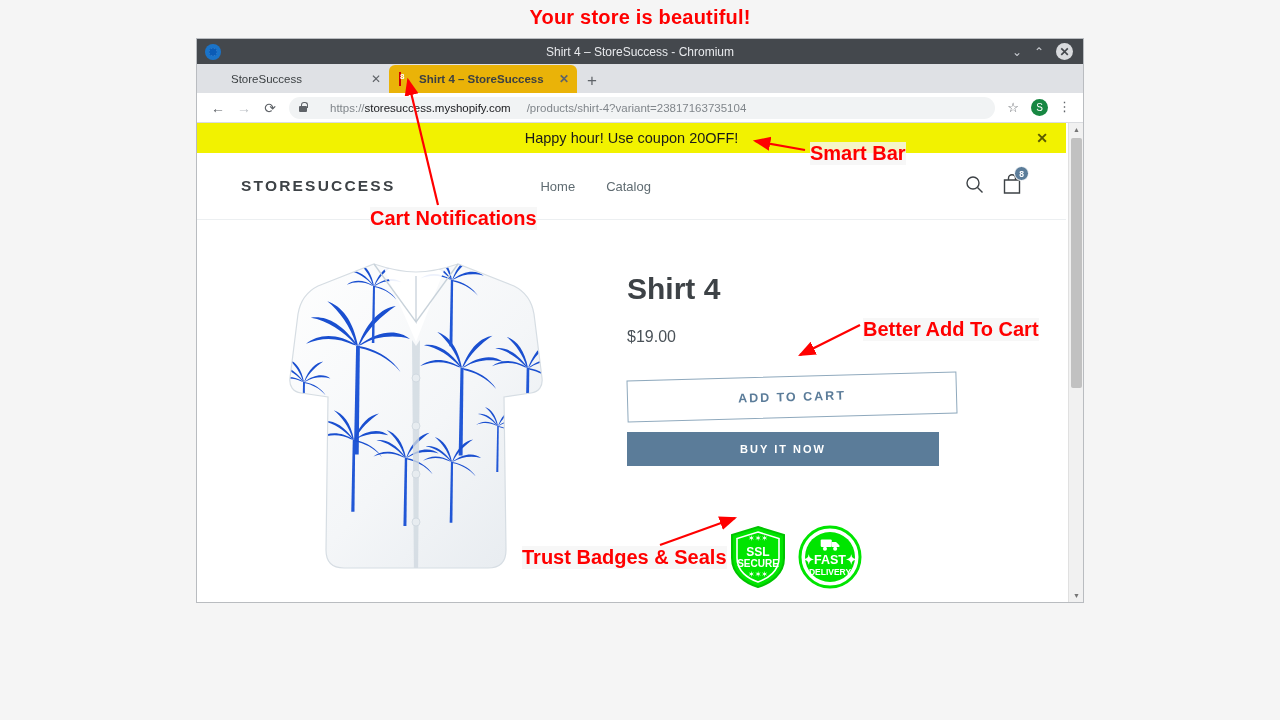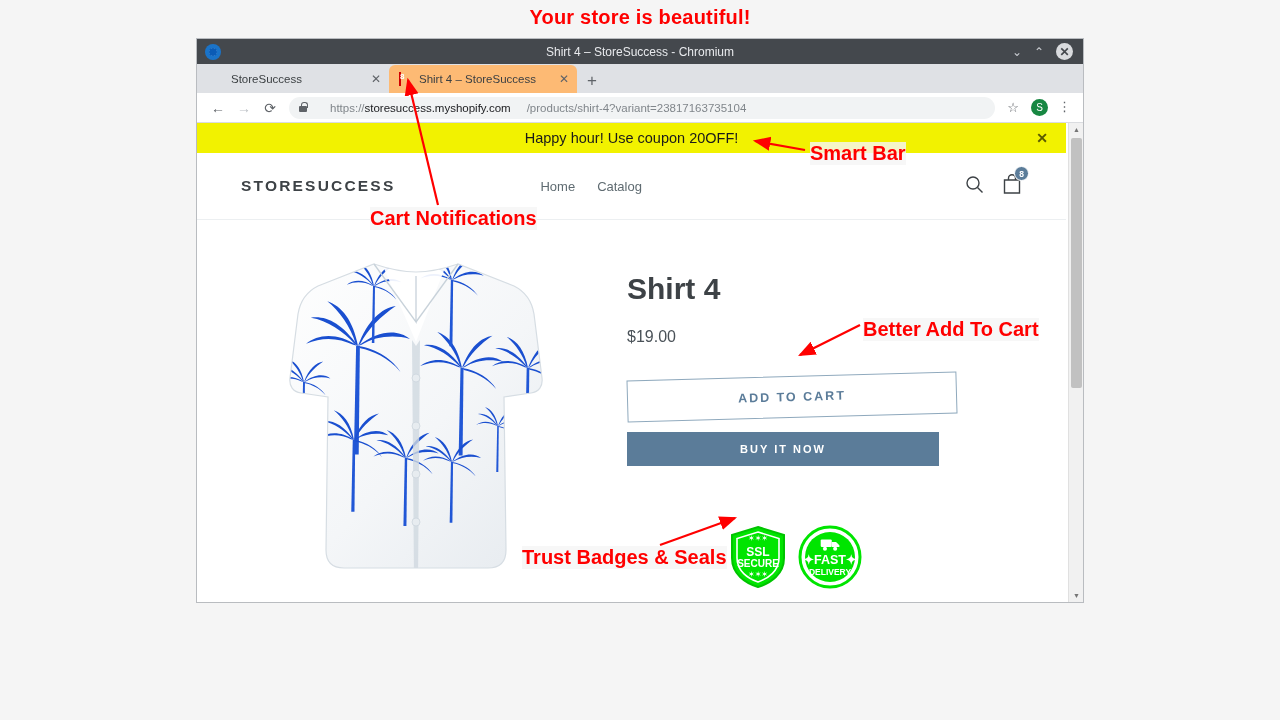--- a/index.html
+++ b/index.html
@@ -75,21 +75,21 @@
   }
   .tab {
     height: 28px; width: 188px;
     display: flex; align-items: center; gap: 7px;
     padding: 0 8px 0 10px;
     font-size: 11.5px; color: #3c4043;
     border-top-left-radius: 6px; border-top-right-radius: 6px;
     position: relative;
   }
   .tab.inactive { background: #dfe1e5; }
-  .tab.active { background: #fdba74; }
+  .tab.active { background: #eab308; font-weight: bold; }
   .tab-fav { width: 13px; height: 13px; flex: 0 0 13px; position: relative; }
   .fav-bird {
     width: 13px; height: 13px;
     background: #4a6fa5;
     clip-path: polygon(50% 0%, 72% 26%, 100% 16%, 86% 46%, 100% 72%, 66% 68%, 50% 100%, 34% 68%, 0% 72%, 14% 46%, 0% 16%, 28% 26%);
   }
   .fav-red {
     width: 12px; height: 12px; background: #ff2f2f;
     border: 1px solid #d20000; position: relative;
   }
@@ -169,21 +169,21 @@
   .store-header {
     height: 67px; background: #fff;
     display: flex; align-items: center;
     padding: 0 44px;
     border-bottom: 1px solid #eceff1;
   }
   .brand {
     font-size: 15.5px; letter-spacing: 2.2px; color: #3d4246; font-weight: bold;
   }
   .nav {
-    display: flex; gap: 22px; margin-left: 145px;
+    display: flex; gap: 31px; margin-left: 145px;
     font-size: 13px; color: #5f6b71;
   }
   .header-icons {
     margin-left: auto; display: flex; align-items: center; gap: 18px;
   }
   .icon-search { color: #3d4246; }
   .cart-wrap { position: relative; }
   .cart-badge {
     position: absolute; right: -7px; top: -7px;
     min-width: 15px; height: 15px; border-radius: 50%;

